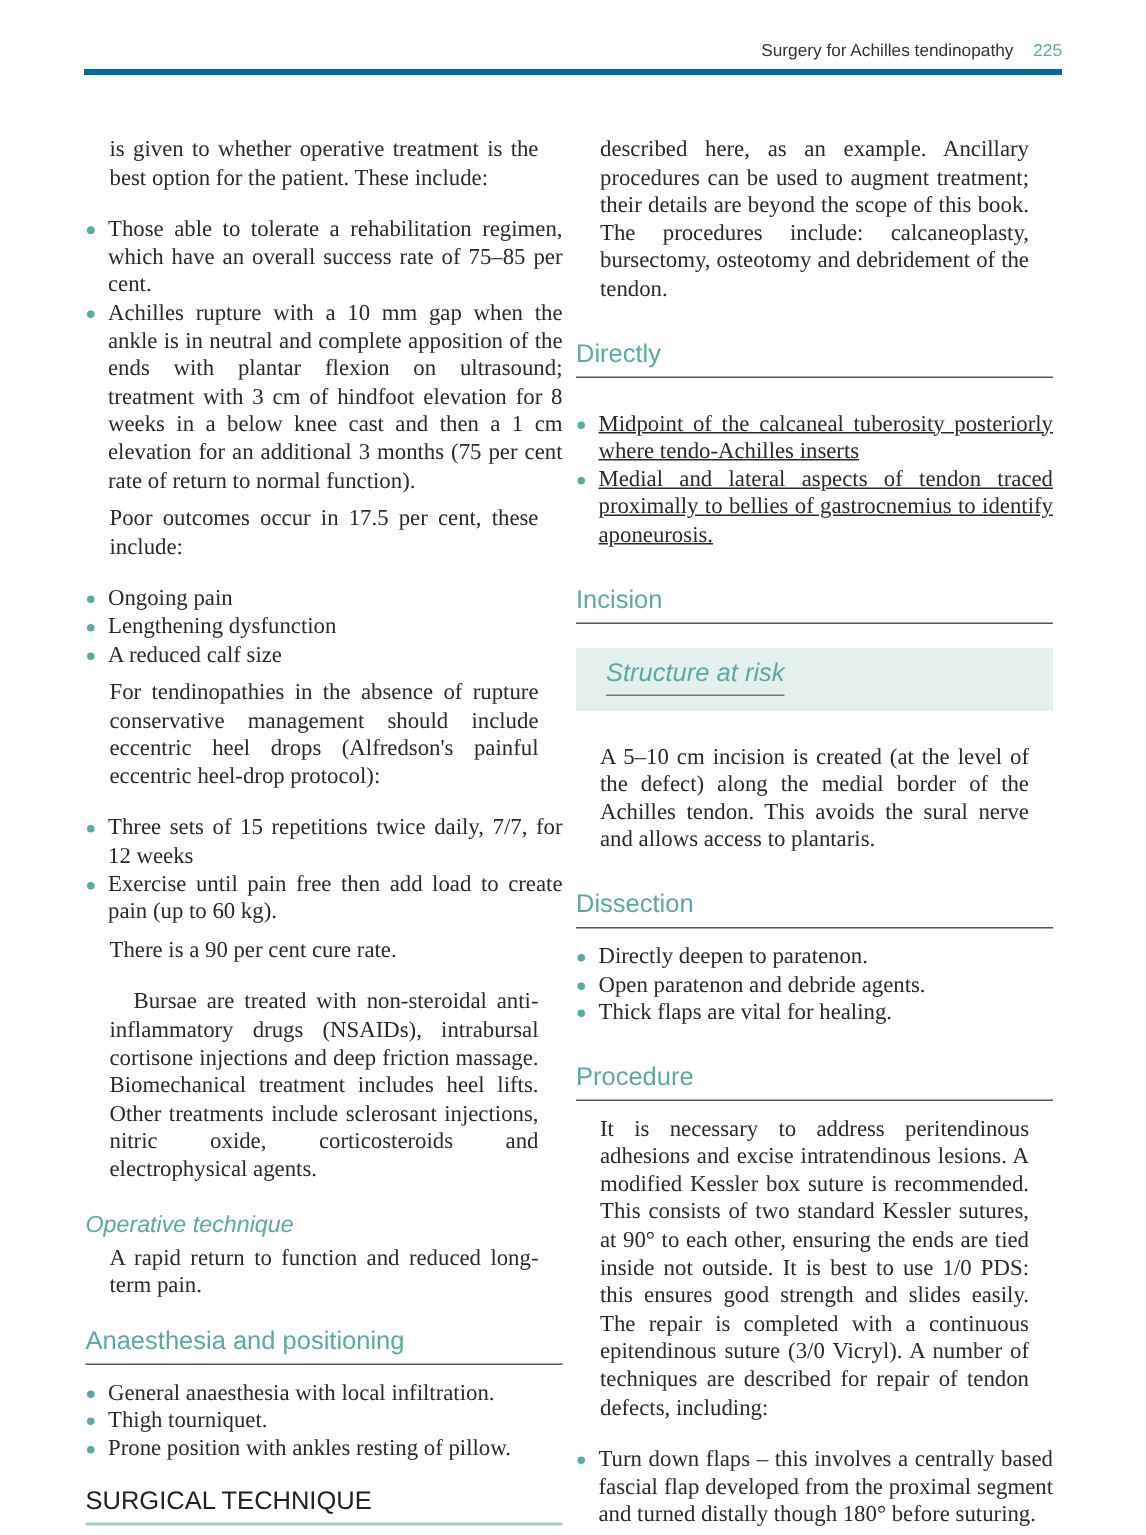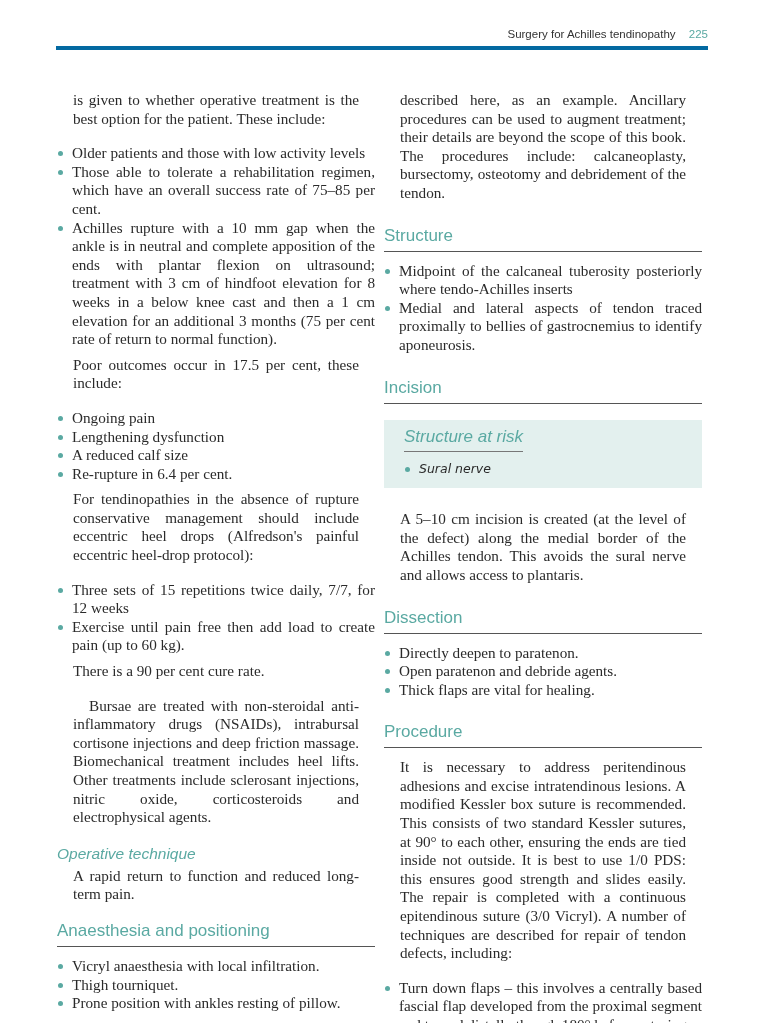--- a/index.html
+++ b/index.html
@@ -59,71 +59,67 @@
 <body>
 
 <div class="running-head">
   <span class="rh-title">Surgery for Achilles tendinopathy</span>
   <span class="rh-page">225</span>
 </div>
 
 <div class="col col-left">
   <p>is given to whether operative treatment is the best option for the patient. These include:</p>
   <ul class="bullets">
-    <li><span class="dot"></span><span>Older patients and those with low activity levels</span></li>
+    <li><span class="dot"></span></li>
     <li><span class="dot"></span><span>Those able to tolerate a rehabilitation regimen, which have an overall success rate of 75–85 per cent.</span></li>
     <li><span class="dot"></span><span>Achilles rupture with a 10 mm gap when the ankle is in neutral and complete apposition of the ends with plantar flexion on ultrasound; treatment with 3 cm of hindfoot elevation for 8 weeks in a below knee cast and then a 1 cm elevation for an additional 3 months (75 per cent rate of return to normal function).</span></li>
   </ul>
 
   <p class="gap">Poor outcomes occur in 17.5 per cent, these include:</p>
   <ul class="bullets">
     <li><span class="dot"></span><span>Ongoing pain</span></li>
     <li><span class="dot"></span><span>Lengthening dysfunction</span></li>
     <li><span class="dot"></span><span>A reduced calf size</span></li>
-    <li><span class="dot"></span><span>Re-rupture in 6.4 per cent.</span></li>
   </ul>
 
   <p class="gap">For tendinopathies in the absence of rupture conservative management should include eccentric heel drops (Alfredson's painful eccentric heel-drop protocol):</p>
   <ul class="bullets">
     <li><span class="dot"></span><span>Three sets of 15 repetitions twice daily, 7/7, for 12 weeks</span></li>
     <li><span class="dot"></span><span>Exercise until pain free then add load to create pain (up to 60 kg).</span></li>
   </ul>
 
   <p class="gap">There is a 90 per cent cure rate.</p>
   <p class="indent">Bursae are treated with non-steroidal anti-inflammatory drugs (NSAIDs), intrabursal cortisone injections and deep friction massage. Biomechanical treatment includes heel lifts. Other treatments include sclerosant injections, nitric oxide, corticosteroids and electrophysical agents.</p>
 
   <h3 class="sub-italic" style="margin-top:10px;">Operative technique</h3>
   <p style="margin-top:2px;">A rapid return to function and reduced long-term pain.</p>
 
   <h2 class="section" style="margin-top:14px;">Anaesthesia and positioning</h2>
   <ul class="bullets" style="margin-top:10px;">
-    <li><span class="dot"></span><span>Vicryl anaesthesia with local infiltration.</span></li>
+    <li><span class="dot"></span><span>General anaesthesia with local infiltration.</span></li>
     <li><span class="dot"></span><span>Thigh tourniquet.</span></li>
     <li><span class="dot"></span><span>Prone position with ankles resting of pillow.</span></li>
   </ul>
 
   <h2 class="caps" style="margin-top:14px;">SURGICAL TECHNIQUE</h2>
 </div>
 
 <div class="col col-right">
   <p>described here, as an example. Ancillary procedures can be used to augment treatment; their details are beyond the scope of this book. The procedures include: calcaneoplasty, bursectomy, osteotomy and debridement of the tendon.</p>
 
-  <h2 class="section" style="margin-top:22px;">Structure</h2>
-  <ul class="bullets" style="margin-top:10px;">
+  <h2 class="section" style="margin-top:22px;">Directly</h2>
+  <ul class="bullets" style="margin-top:22px;text-decoration:underline;">
     <li><span class="dot"></span><span>Midpoint of the calcaneal tuberosity posteriorly where tendo-Achilles inserts</span></li>
     <li><span class="dot"></span><span>Medial and lateral aspects of tendon traced proximally to bellies of gastrocnemius to identify aponeurosis.</span></li>
   </ul>
 
   <h2 class="section" style="margin-top:22px;">Incision</h2>
 
   <div class="risk-box">
     <h4>Structure at risk</h4>
-    <ul class="bullets">
-      <li><span class="dot"></span><span>Sural nerve</span></li>
-    </ul>
   </div>
 
   <p style="margin-top:22px;">A 5–10 cm incision is created (at the level of the defect) along the medial border of the Achilles tendon. This avoids the sural nerve and allows access to plantaris.</p>
 
   <h2 class="section" style="margin-top:22px;">Dissection</h2>
   <ul class="bullets" style="margin-top:10px;">
     <li><span class="dot"></span><span>Directly deepen to paratenon.</span></li>
     <li><span class="dot"></span><span>Open paratenon and debride agents.</span></li>
     <li><span class="dot"></span><span>Thick flaps are vital for healing.</span></li>
   </ul>

